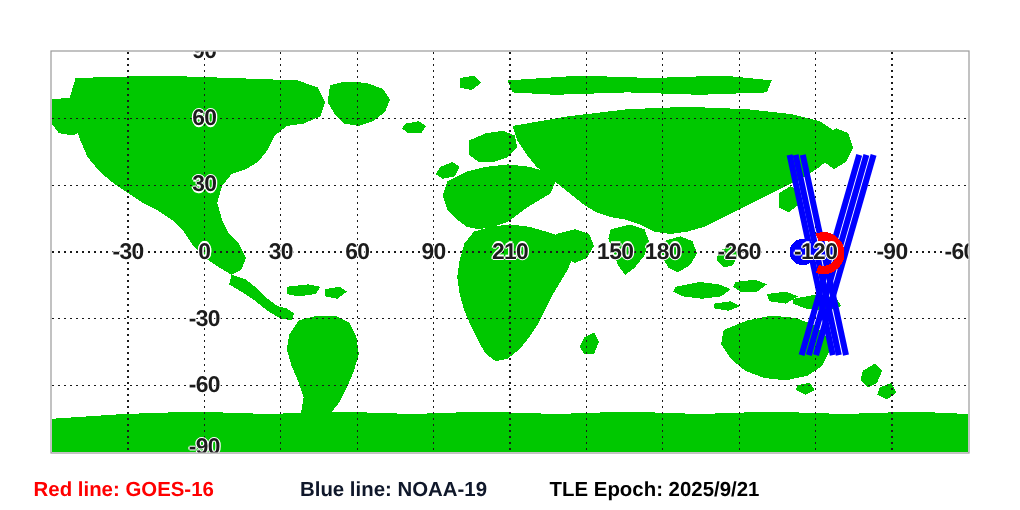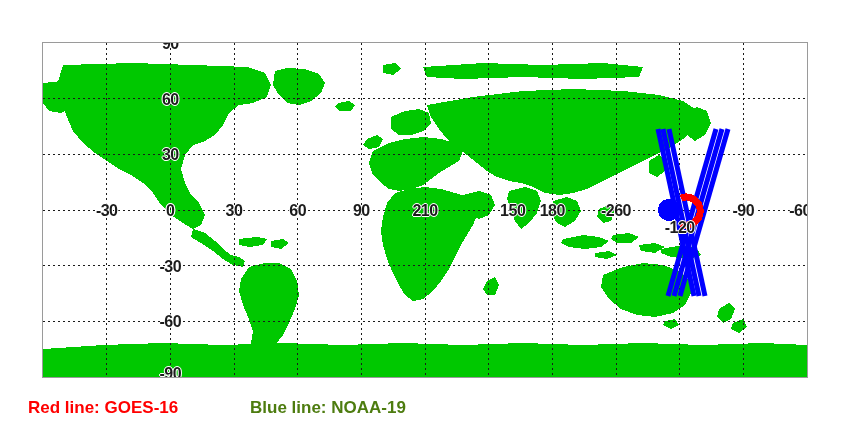--- a/index.html
+++ b/index.html
@@ -35,21 +35,21 @@
     overflow: hidden;
   }
 
   .map-svg { position: absolute; left: 0; top: 0; }
 
   
   .tick-label {
     position: absolute;
     color: #1c1c1c;
     font-family: "Liberation Sans", sans-serif;
-    font-size: 16px;
+    font-size: 19px;
     font-weight: bold;
     line-height: 17px;
     white-space: nowrap;
     letter-spacing: -0.5px;
     transform: translate(-50%, -50%);
     text-shadow:
        1px 0 0 #ffffff, -1px 0 0 #ffffff,
        0 1px 0 #ffffff, 0 -1px 0 #ffffff;
   }
 
@@ -205,32 +205,33 @@
 
     <div class="tick-label" style="left:63.7px;  top:167px;">-30</div>
     <div class="tick-label" style="left:127.3px; top:167px;">0</div>
     <div class="tick-label" style="left:191.0px; top:167px;">30</div>
     <div class="tick-label" style="left:254.7px; top:167px;">60</div>
     <div class="tick-label" style="left:318.3px; top:167px;">90</div>
     <div class="tick-label" style="left:382.0px; top:167px;">210</div>
     <div class="tick-label" style="left:445.7px; top:167px;margin-left:24px;">150</div>
     <div class="tick-label" style="left:509.3px; top:167px;">180</div>
     <div class="tick-label" style="left:573.0px; top:167px;">-260</div>
-    <div class="tick-label" style="left:636.7px; top:167px;margin-top:17px;">-120</div>
+    <div class="tick-label" style="left:636.7px; top:167px;">-120</div>
     <div class="tick-label" style="left:700.3px; top:167px;">-90</div>
     <div class="tick-label" style="left:757.0px; top:167px;">-60</div>
 
     <div class="tick-label" style="left:127.3px; top:0px;">90</div>
     <div class="tick-label" style="left:127.3px; top:55.7px;">60</div>
     <div class="tick-label" style="left:127.3px; top:111.3px;">30</div>
     <div class="tick-label" style="left:127.3px; top:167.0px;">0</div>
     <div class="tick-label" style="left:127.3px; top:222.7px;">-30</div>
     <div class="tick-label" style="left:127.3px; top:278.3px;">-60</div>
     <div class="tick-label" style="left:127.3px; top:330.0px;">-90</div>
 
   </div>
 
   <div class="legend">
     <span id="legend-red" class="legend-item" style="color:#ff0000;">Red line: GOES-16</span>
-    <span id="legend-blue" class="legend-item" style="color:#4d7c0f;">Blue line: NOAA-19</span>
+    <span id="legend-blue" class="legend-item" style="color:#0f172a;">Blue line: NOAA-19</span>
+    <span id="legend-epoch" class="legend-item" style="color:#000000;">TLE Epoch: 2025/9/21</span>
   </div>
 
 </div>
 
 </body></html>

